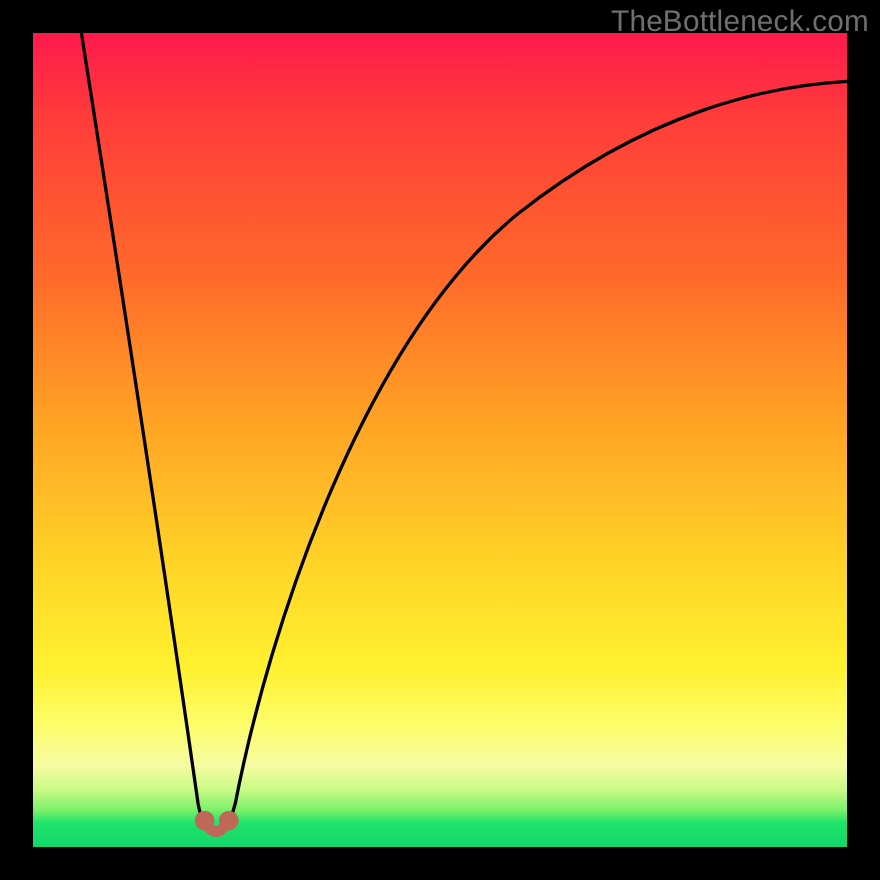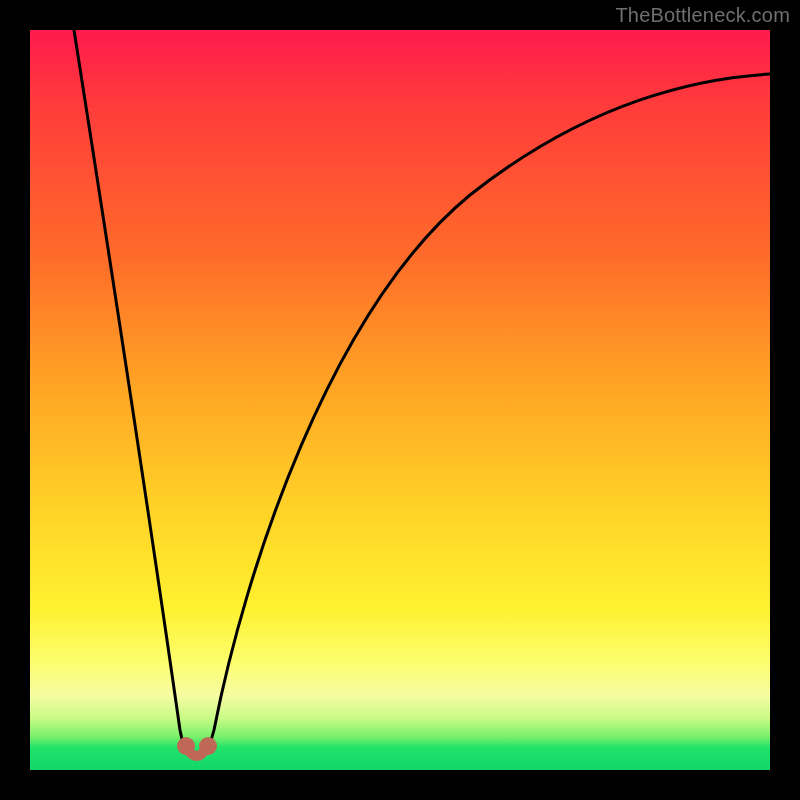--- a/index.html
+++ b/index.html
@@ -39,21 +39,21 @@
       #7af06a 95.5%,
       #20e36a 97%,
       #12d66b 100%
     );
   }
   .watermark {
     position: absolute;
     top: 4px;
     right: 10px;
     color: #6f6f6f;
-    font-size: 20px;
+    font-size: 27px;
     font-weight: 500;
     letter-spacing: 0.2px;
     user-select: none;
   }
   svg.curves {
     position: absolute;
     top: 0;
     left: 0;
     width: 740px;
     height: 740px;

